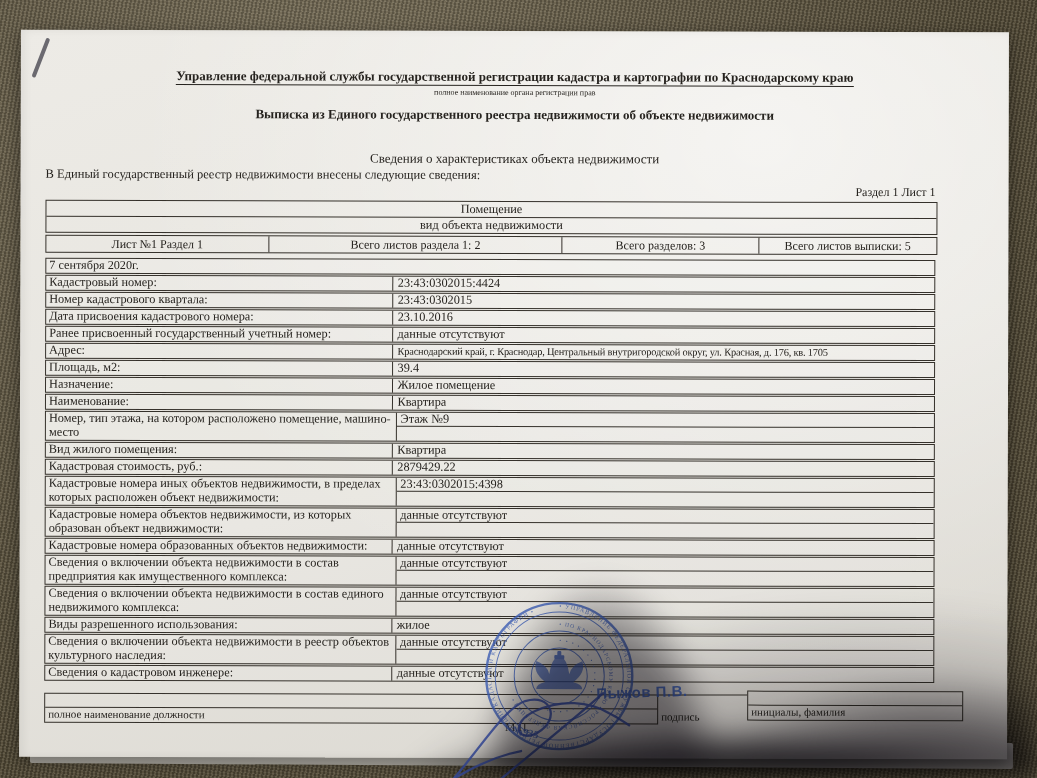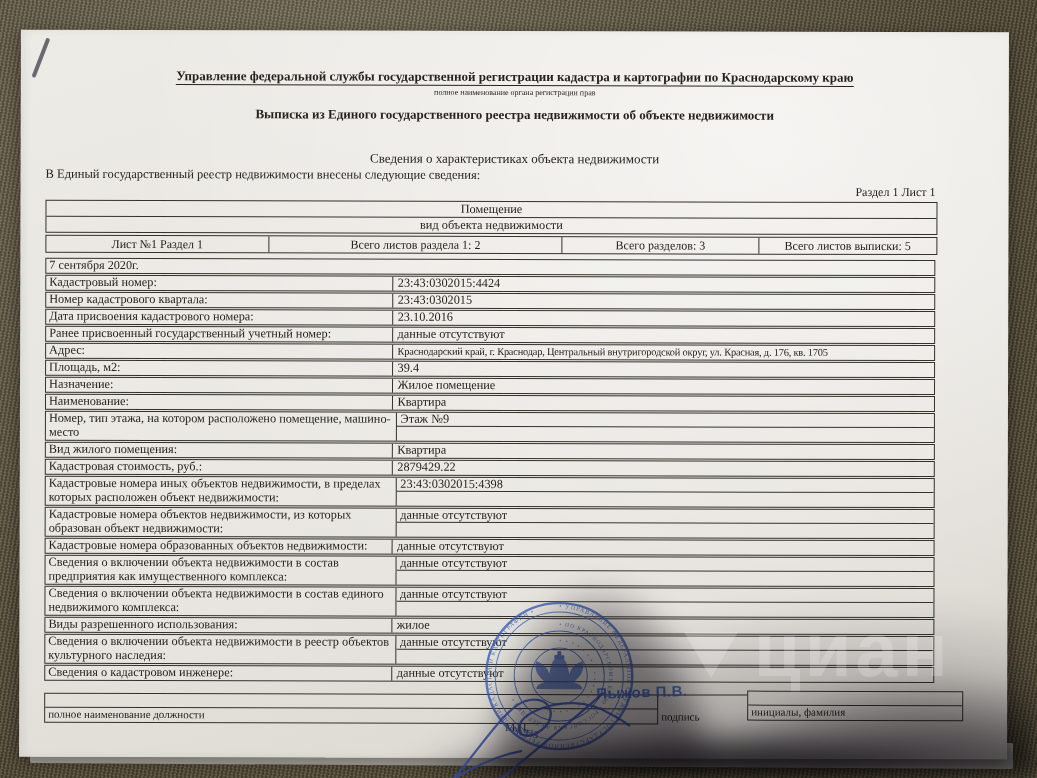--- a/index.html
+++ b/index.html
@@ -273,17 +273,13 @@
       <g stroke="#3f56b0" stroke-width="2.3" fill="none" stroke-linecap="round" opacity=".88">
         <path d="M28,160 C62,122 86,80 108,72 C134,64 144,90 120,104 C100,114 92,94 118,82 C144,70 172,72 192,84 C200,88 206,92 212,96"></path>
         <path d="M186,64 C150,96 95,140 58,172"></path>
         <path d="M40,148 C60,136 84,126 104,122"></path>
       </g>
     </svg>
   </div>
 
   <div class="shadow-overlay"></div>
 
-  <div class="watermark">
-    <div class="wm-tri"></div>
-    <div class="wm-text">циан</div>
-  </div>
 </div>
 
 </body></html>

